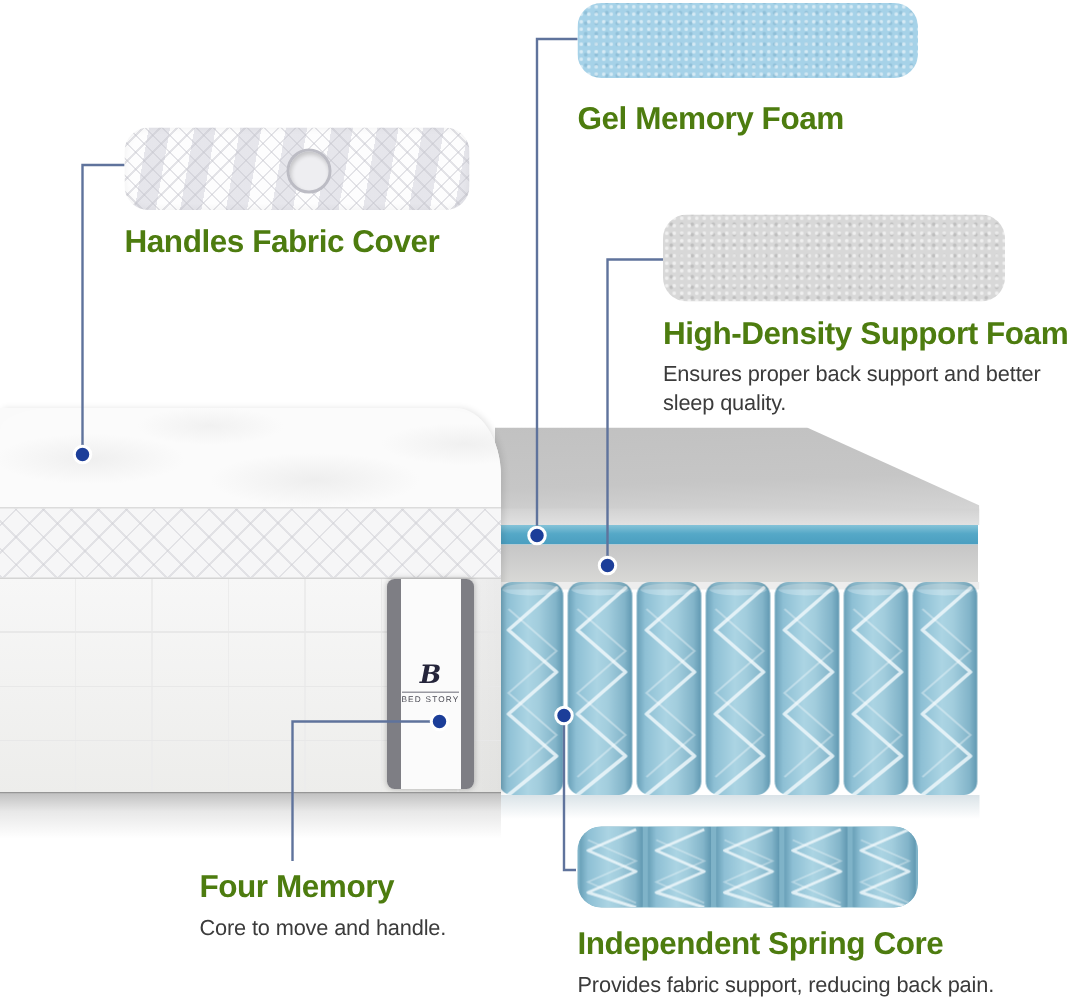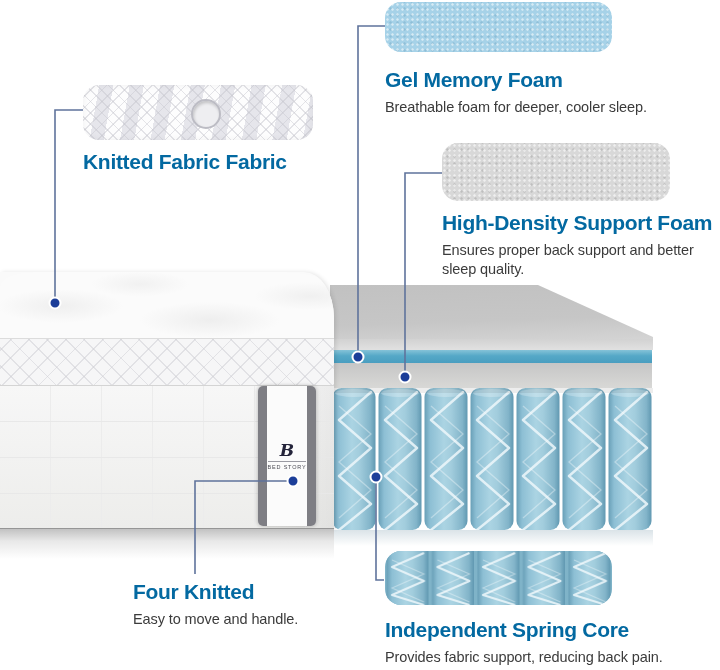--- a/index.html
+++ b/index.html
@@ -1,21 +1,21 @@
 <!DOCTYPE html>
 <html><head>
 <meta charset="utf-8">
 <style>
   html,body{margin:0;padding:0;background:#ffffff;}
   .canvas{position:relative;width:720px;height:670px;background:#ffffff;overflow:hidden;
           font-family:"Liberation Sans",sans-serif;}
 
   
   .co-block{position:absolute;z-index:6;}
-  .co-title{font-weight:700;font-size:21px;line-height:1.1;color:#0369a1;letter-spacing:-0.3px;}
+  .co-title{font-weight:700;font-size:21px;line-height:1.1;color:#4d7c0f;letter-spacing:-0.3px;}
   .co-desc{font-size:14.5px;line-height:1.32;color:#3b3b3b;letter-spacing:-0.1px;margin-top:7px;}
 
   
   .swatch{position:absolute;z-index:6;border-radius:16px;overflow:hidden;}
   .sw-knit{left:83px;top:85px;width:230px;height:55px;
     background:
       repeating-linear-gradient(45deg, rgba(196,196,204,.45) 0 1.2px, transparent 1.2px 8px),
       repeating-linear-gradient(-45deg, rgba(196,196,204,.45) 0 1.2px, transparent 1.2px 8px),
       repeating-linear-gradient(100deg, rgba(255,255,255,.85) 0 16px, rgba(221,221,229,.6) 16px 30px),
       #f3f3f5;
@@ -147,36 +147,35 @@
           <rect x="1.5" y="-6" width="42" height="66" rx="8" fill="url(#cg)"></rect>
           <polyline points="39,2 7,16 39,30 7,44 39,54" fill="none" stroke="#eef7fa" stroke-width="2" stroke-opacity="0.85" stroke-linejoin="round"></polyline>
           <polyline points="7,9 39,23 7,37 39,51" fill="none" stroke="#ffffff" stroke-width="1.1" stroke-opacity="0.35"></polyline>
         </pattern>
       </defs>
       <rect x="0" y="0" width="227" height="54" fill="url(#coil2)"></rect>
     </svg>
   </div>
 
   <div class="co-block" style="left:83px;top:150px;width:265px;">
-    <div class="co-title">Knitted Fabric Fabric</div>
+    <div class="co-title">Handles Fabric Cover</div>
   </div>
 
   <div class="co-block" style="left:385px;top:68px;width:330px;">
     <div class="co-title">Gel Memory Foam</div>
-    <div class="co-desc">Breathable foam for deeper, cooler sleep.</div>
   </div>
 
   <div class="co-block" style="left:442px;top:211px;width:280px;">
     <div class="co-title">High-Density Support Foam</div>
     <div class="co-desc">Ensures proper back support and better sleep quality.</div>
   </div>
 
   <div class="co-block" style="left:133px;top:580px;width:240px;">
-    <div class="co-title">Four Knitted</div>
-    <div class="co-desc">Easy to move and handle.</div>
+    <div class="co-title">Four Memory</div>
+    <div class="co-desc">Core to move and handle.</div>
   </div>
 
   <div class="co-block" style="left:385px;top:618px;width:330px;">
     <div class="co-title">Independent Spring Core</div>
     <div class="co-desc">Provides fabric support, reducing back pain.</div>
   </div>
 
   <svg class="callout-overlay" width="720" height="670" viewBox="0 0 720 670">
     <g fill="none" stroke="#5f739c" stroke-width="1.6">
       <path d="M83,110 L55,110 L55,303"></path>

